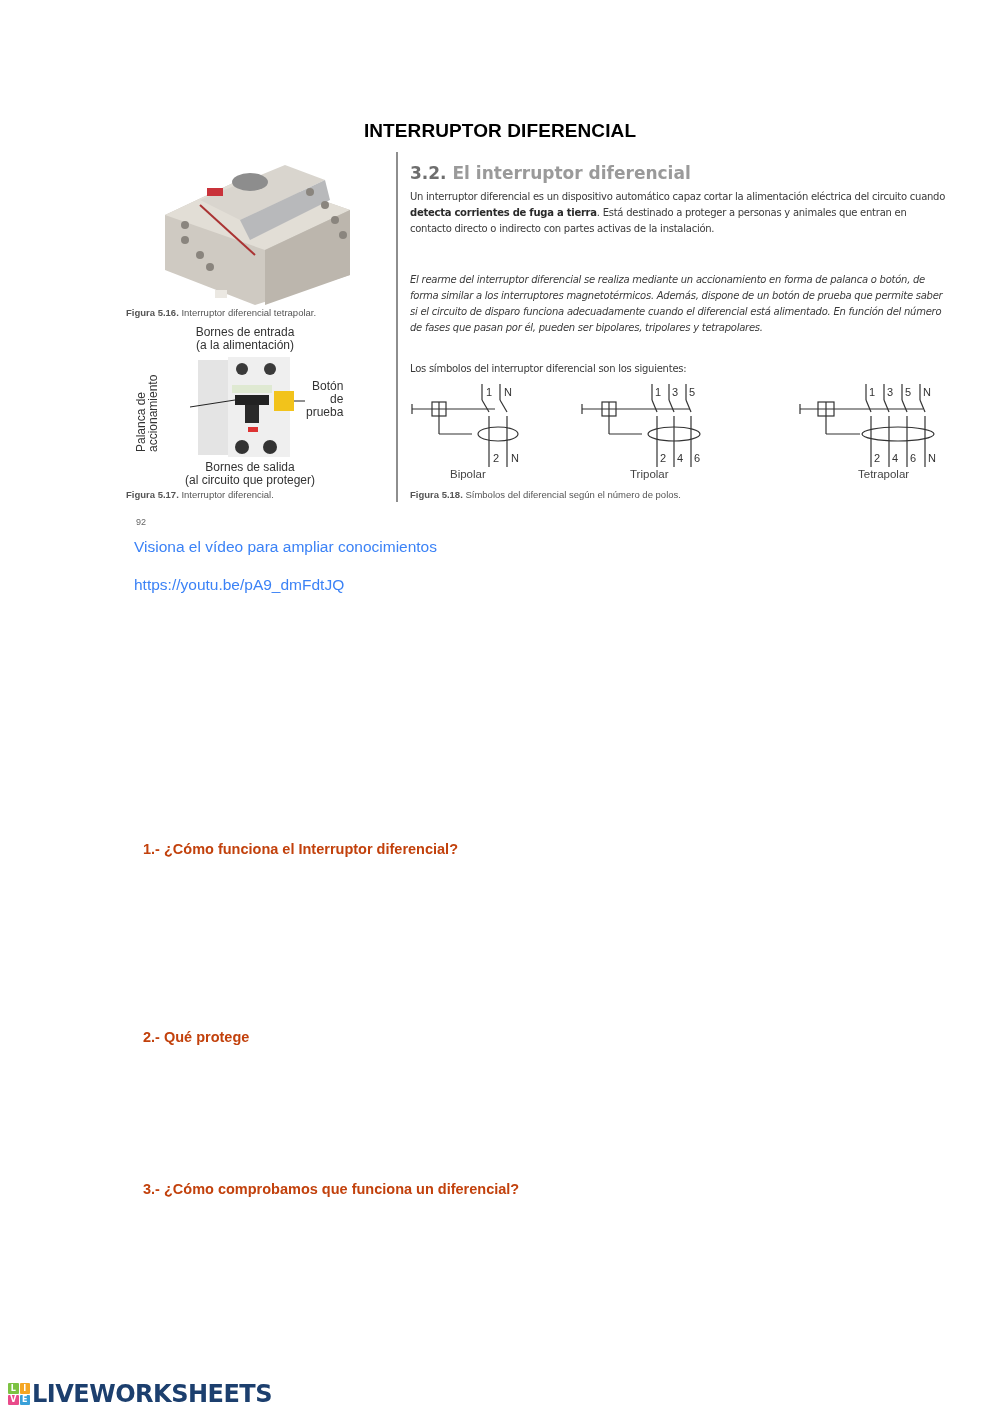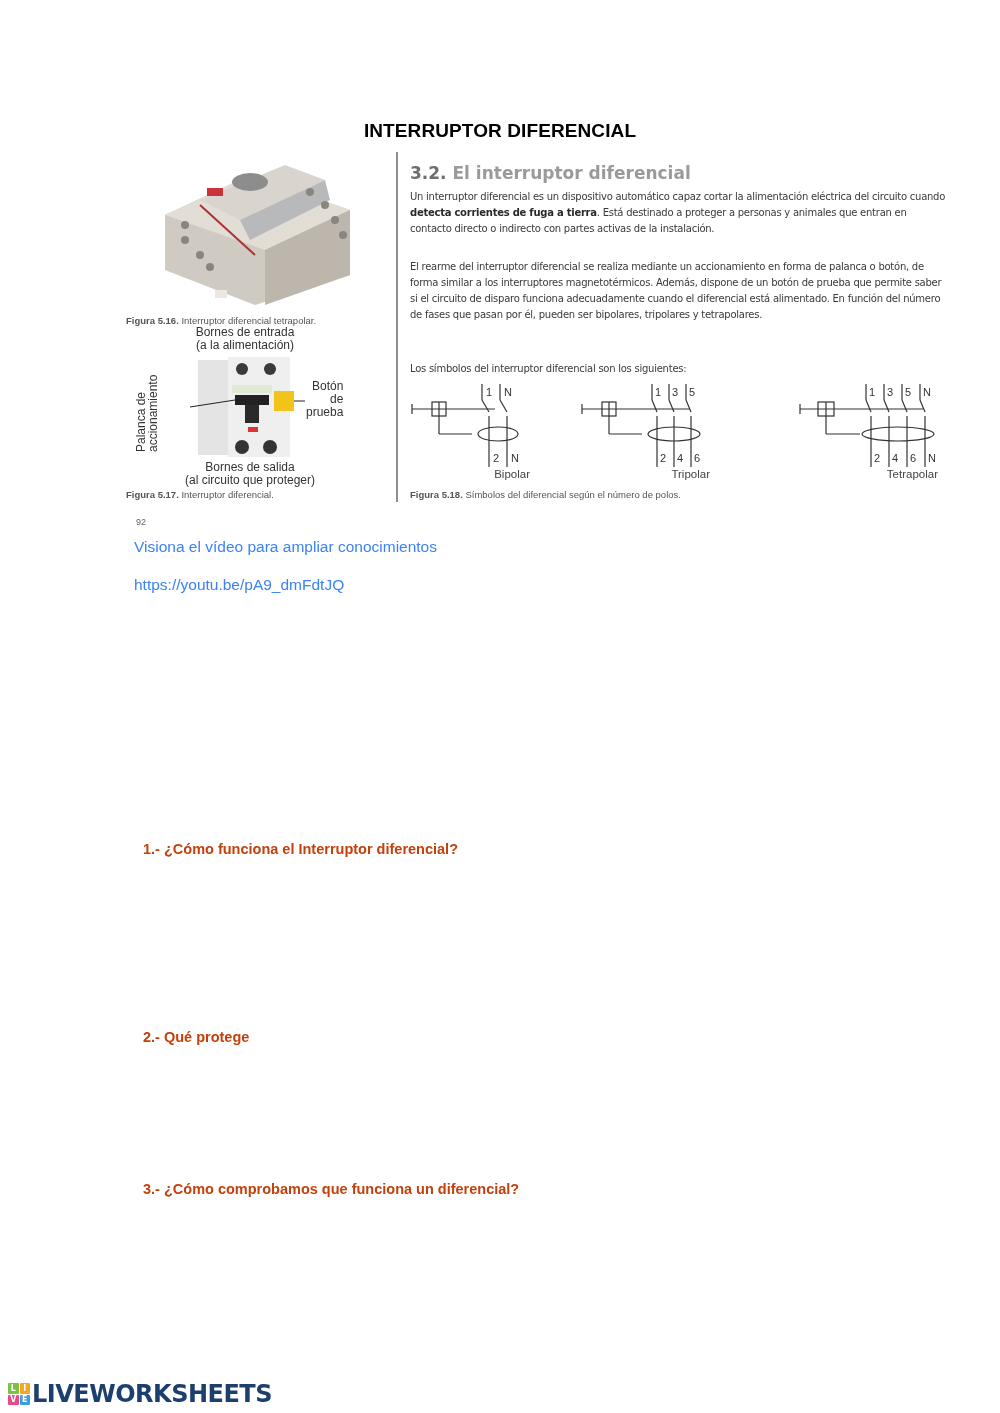--- a/index.html
+++ b/index.html
@@ -5,40 +5,40 @@
   html, body { margin: 0; padding: 0; background: #ffffff; }
   body { width: 1000px; height: 1413px; position: relative; overflow: hidden; font-family: "Liberation Sans", sans-serif; color: #111; }
   .abs { position: absolute; }
   .title { left: 0; width: 1000px; top: 120px; text-align: center; font-family: "Liberation Sans", sans-serif; font-weight: bold; font-size: 19px; color: #000; letter-spacing: 0.1px; }
   .divider { left: 396px; top: 152px; width: 2px; height: 350px; background: #8e8e8e; }
 
   
   .photo1 { left: 155px; top: 160px; width: 200px; height: 145px; }
   .caption { font-size: 9.5px; color: #555; }
   .caption b { color: #555; font-weight: bold; }
-  .fig16cap { left: 126px; top: 315px; }
+  .fig16cap { left: 126px; top: 307px; }
   .fig17cap { left: 126px; top: 489px; }
   .lbl { font-size: 12px; color: #333; text-align: center; line-height: 13px; }
   .bornes-in { left: 170px; top: 326px; width: 150px; }
   .bornes-out { left: 160px; top: 461px; width: 180px; }
   .boton { left: 306px; top: 380px; text-align: right; font-size: 12px; line-height: 13px; color: #333; }
   .palanca { left: 135px; top: 452px; transform-origin: left top; transform: rotate(-90deg); font-size: 12px; line-height: 12px; color: #333; }
   .photo2 { left: 190px; top: 355px; width: 115px; height: 105px; }
   .pagenum { left: 136px; top: 517px; font-size: 9px; color: #666; }
 
   
   .sec-h { left: 410px; top: 163px; font-size: 17px; font-weight: bold; color: #9a9a9a; font-family: "DejaVu Sans", sans-serif; }
   .sec-h .num { color: #6e6e6e; margin-top: 48px; }
   .para { left: 410px; width: 540px; font-size: 10px; line-height: 16px; color: #3a3a3a; font-family: "DejaVu Sans", sans-serif; letter-spacing: -0.25px; }
   .para b { color: #2a2a2a; }
   .p1 { top: 189px; }
-  .p2 { top: 259px; }
+  .p2 { top: 272px; font-style: italic; }
   .p3 { top: 361px; }
   .sym { top: 382px; height: 100px; }
-  .sym-label { font-size: 11.5px; color: #444; text-align: right; }
+  .sym-label { font-size: 11.5px; color: #444; text-align: left; }
   .fig18cap { left: 410px; top: 489px; }
 
   
   .body-txt { left: 134px; font-family: "Liberation Sans", sans-serif; font-size: 15.5px; color: #3b82f6; }
   .visiona { top: 538px; }
   .url { top: 576px; }
   .q { left: 143px; font-family: "Liberation Sans", sans-serif; font-weight: bold; font-size: 14.5px; color: #c2410c; }
   .q1 { top: 841px; }
   .q2 { top: 1029px; }
   .q3 { top: 1181px; }

